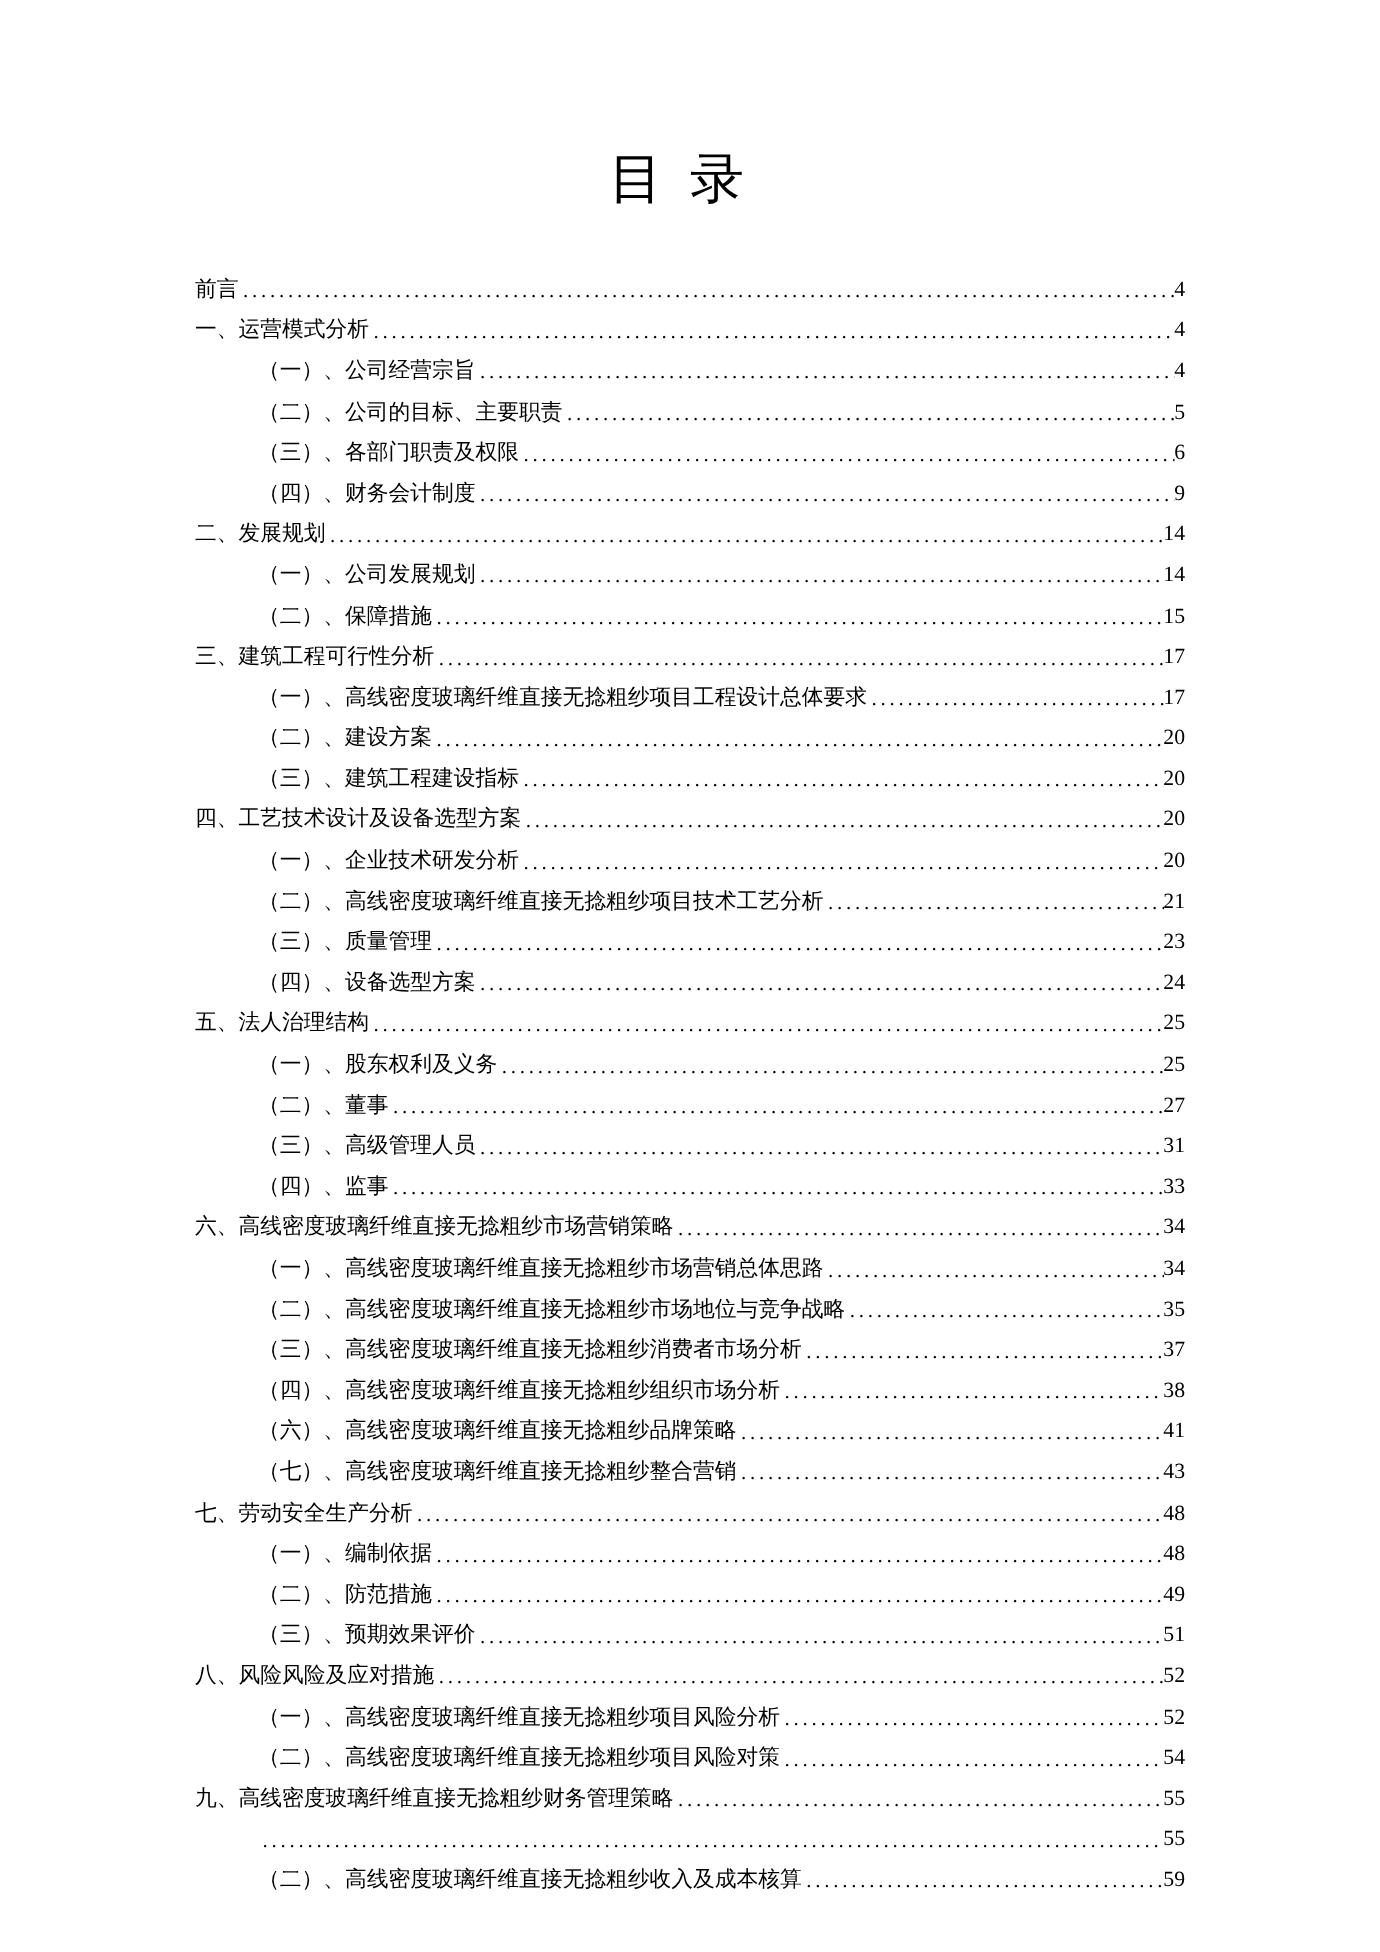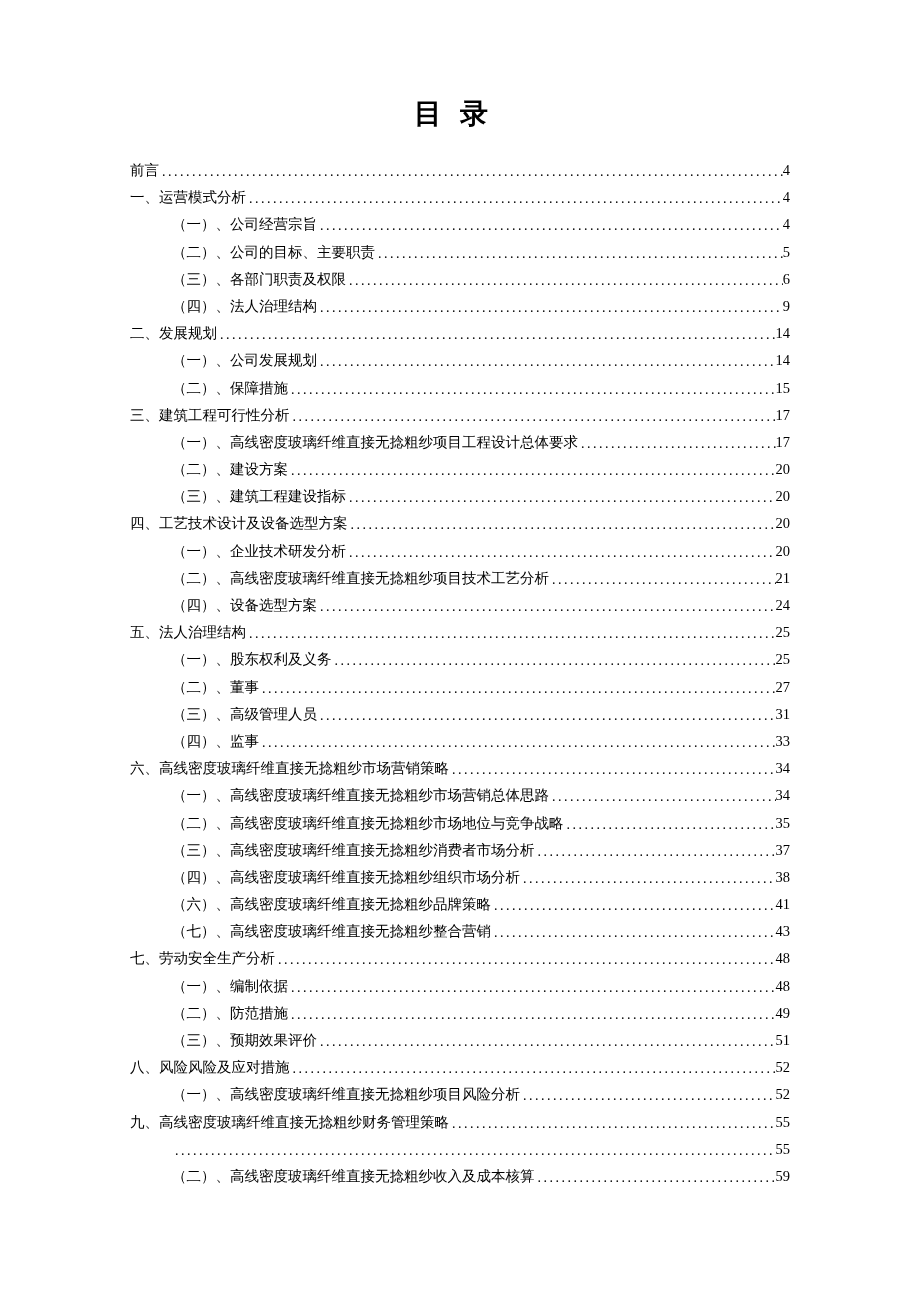--- a/index.html
+++ b/index.html
@@ -6,24 +6,24 @@
     body {
       width: 920px;
       min-height: 1301px;
       background: #fff;
       font-family: "SimSun", "宋体", serif;
       padding: 95px 130px 60px 130px;
       color: #000;
     }
     .page-title {
       text-align: center;
-      font-size: 28px;
-      font-weight: bold;
+      font-size: 36px;
+      font-weight: normal;
       letter-spacing: 18px;
-      margin-bottom: 30px;
+      margin-bottom: 42px;
       font-family: "SimSun", "宋体", serif;
     }
     .toc-row {
       display: flex;
       align-items: baseline;
       font-size: 14.5px;
       line-height: 1.0;
       margin-bottom: 12.2px;
       white-space: nowrap;
     }
@@ -70,21 +70,21 @@
       <span class="toc-label">（二）、公司的目标、主要职责</span>
       <span class="toc-dots"></span>
       <span class="toc-page">5</span>
     </div>
     <div class="toc-row level-1">
       <span class="toc-label">（三）、各部门职责及权限</span>
       <span class="toc-dots"></span>
       <span class="toc-page">6</span>
     </div>
     <div class="toc-row level-1">
-      <span class="toc-label">（四）、法人治理结构</span>
+      <span class="toc-label">（四）、财务会计制度</span>
       <span class="toc-dots"></span>
       <span class="toc-page">9</span>
     </div>
     <div class="toc-row level-0">
       <span class="toc-label">二、发展规划</span>
       <span class="toc-dots"></span>
       <span class="toc-page">14</span>
     </div>
     <div class="toc-row level-1">
       <span class="toc-label">（一）、公司发展规划</span>
@@ -125,20 +125,25 @@
       <span class="toc-label">（一）、企业技术研发分析</span>
       <span class="toc-dots"></span>
       <span class="toc-page">20</span>
     </div>
     <div class="toc-row level-1">
       <span class="toc-label">（二）、高线密度玻璃纤维直接无捻粗纱项目技术工艺分析</span>
       <span class="toc-dots"></span>
       <span class="toc-page">21</span>
     </div>
     <div class="toc-row level-1">
+      <span class="toc-label">（三）、质量管理</span>
+      <span class="toc-dots"></span>
+      <span class="toc-page">23</span>
+    </div>
+    <div class="toc-row level-1">
       <span class="toc-label">（四）、设备选型方案</span>
       <span class="toc-dots"></span>
       <span class="toc-page">24</span>
     </div>
     <div class="toc-row level-0">
       <span class="toc-label">五、法人治理结构</span>
       <span class="toc-dots"></span>
       <span class="toc-page">25</span>
     </div>
     <div class="toc-row level-1">
@@ -218,20 +223,25 @@
     </div>
     <div class="toc-row level-0">
       <span class="toc-label">八、风险风险及应对措施</span>
       <span class="toc-dots"></span>
       <span class="toc-page">52</span>
     </div>
     <div class="toc-row level-1">
       <span class="toc-label">（一）、高线密度玻璃纤维直接无捻粗纱项目风险分析</span>
       <span class="toc-dots"></span>
       <span class="toc-page">52</span>
+    </div>
+    <div class="toc-row level-1">
+      <span class="toc-label">（二）、高线密度玻璃纤维直接无捻粗纱项目风险对策</span>
+      <span class="toc-dots"></span>
+      <span class="toc-page">54</span>
     </div>
     <div class="toc-row level-0">
       <span class="toc-label">九、高线密度玻璃纤维直接无捻粗纱财务管理策略</span>
       <span class="toc-dots"></span>
       <span class="toc-page">55</span>
     </div>
     <div class="toc-row level-1">
       <span class="toc-dots"></span>
       <span class="toc-page">55</span>
     </div>

